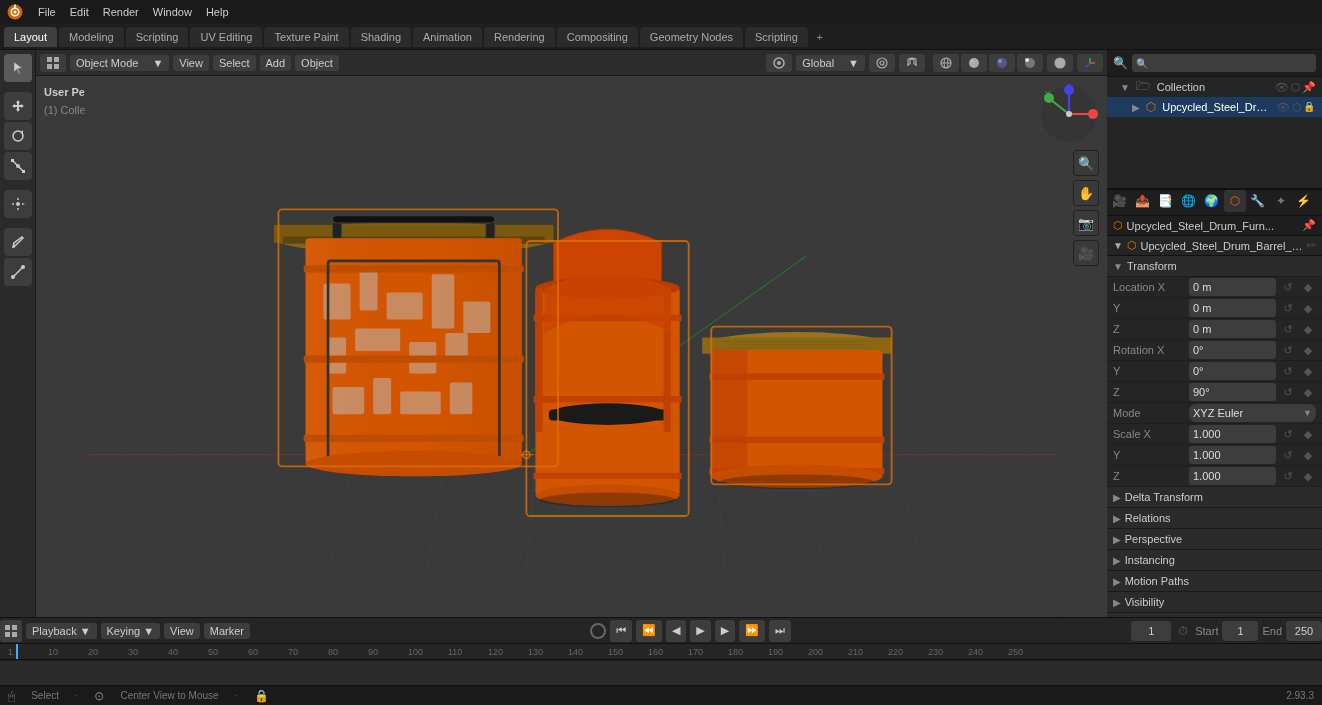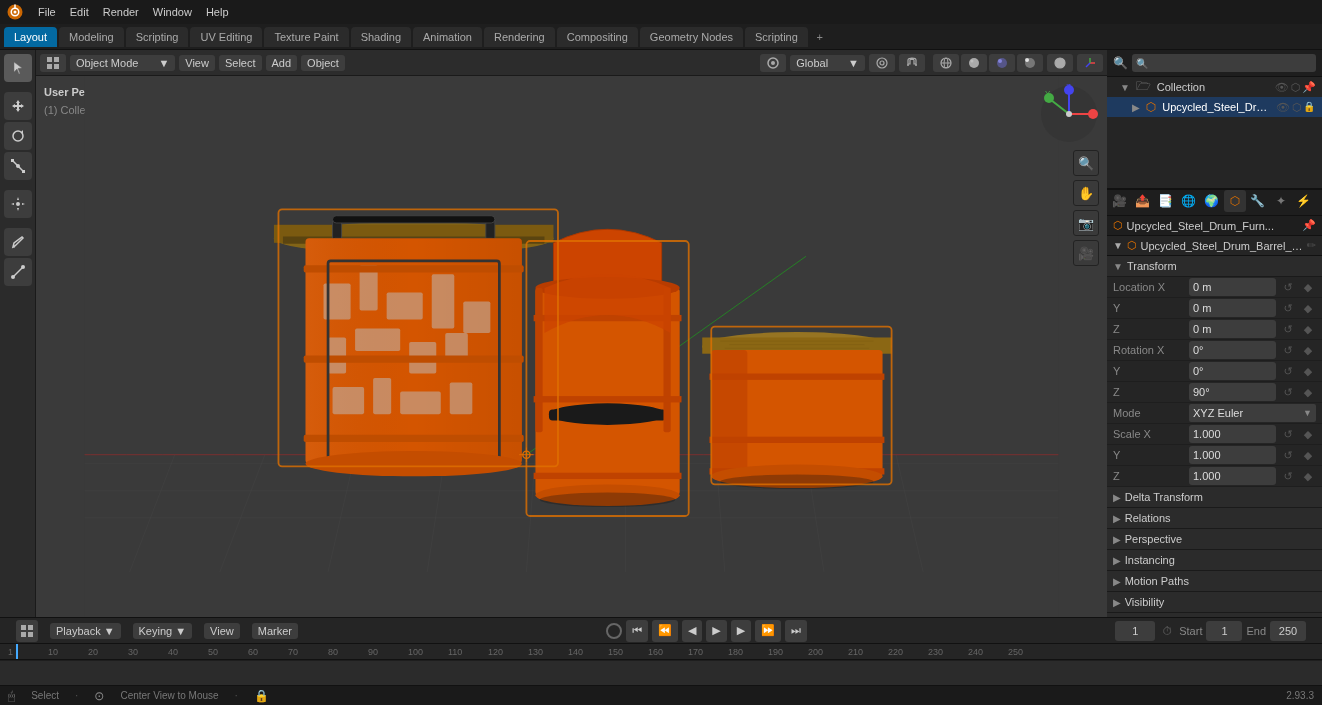--- a/index.html
+++ b/index.html
@@ -56,21 +56,21 @@
     }
     .tab-item {
       padding: 4px 10px;
       cursor: pointer;
       border-radius: 4px 4px 0 0;
       font-size: 11px;
       color: #aaa;
       background: #2b2b2b;
     }
     .tab-item.active {
-      background: #0369a1;
+      background: #404040;
       color: #fff;
     }
     .tab-add {
       width: 20px;
       height: 20px;
       display: flex;
       align-items: center;
       justify-content: center;
       cursor: pointer;
       color: #888;
@@ -196,21 +196,21 @@
       border-bottom: 1px solid #1a1a1a;
     }
     .vp-header-btn {
       padding: 2px 6px;
       background: #3d3d3d;
       border-radius: 3px;
       cursor: pointer;
       font-size: 11px;
       display: flex;
       align-items: flex-start;
-      gap: 20px;
+      gap: 14px;
     }
 
     
     .outliner-search {
       padding: 4px 6px;
       background: #1e1e1e;
       border-bottom: 1px solid #111;
       display: flex;
       align-items: center;
       gap: 4px;
@@ -233,22 +233,22 @@
       border-top: 1px solid #111;
       flex-shrink: 0;
       display: flex;
       flex-direction: column;
     }
     .timeline-header {
       height: 26px;
       background: #252525;
       display: flex;
       align-items: center;
-      padding: 0 16px;
-      gap: 12px;
+      padding: 0 0;
+      gap: 4px;
       border-bottom: 1px solid #111;
     }
     .timeline-header-btn {
       padding: 2px 6px;
       background: #3d3d3d;
       border-radius: 3px;
       cursor: pointer;
       font-size: 11px;
       display: flex;
       align-items: center;
@@ -480,21 +480,21 @@
       align-items: center;
       justify-content: center;
       color: #555;
       cursor: pointer;
       font-size: 11px;
     }
 
     .pr-val-select {
       flex: 1;
       background: #3d3d3d;
-      border-radius: 2px;
+      border-radius: 7px;
       height: 18px;
       display: flex;
       align-items: center;
       padding: 0 4px 0 4px;
       font-size: 11px;
       color: #ddd;
       cursor: pointer;
       justify-content: space-between;
     }
   </style>

